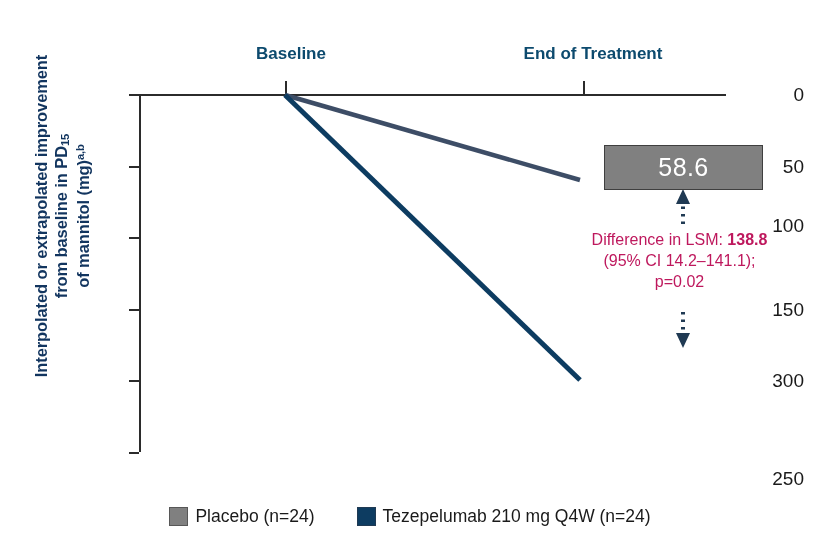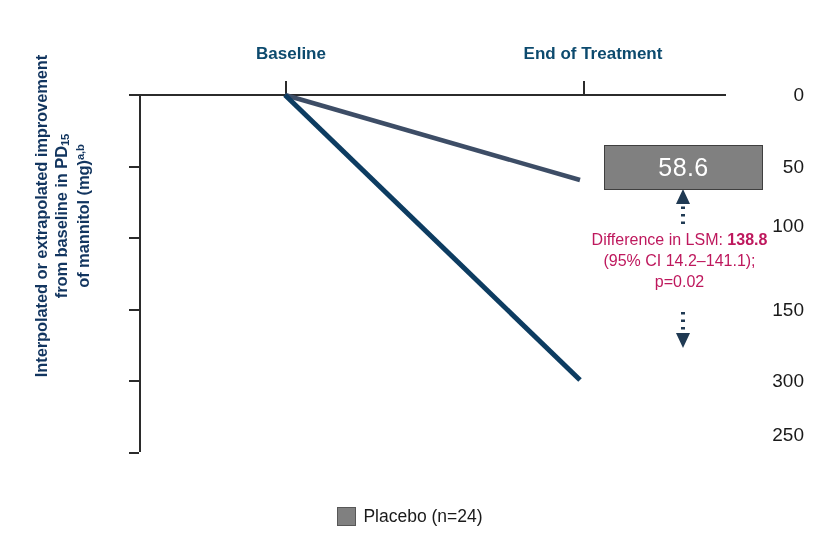--- a/index.html
+++ b/index.html
@@ -186,21 +186,21 @@
   <div class="y-tick" style="top:237px"></div>
   <div class="y-tick" style="top:309px"></div>
   <div class="y-tick" style="top:380px"></div>
   <div class="y-tick" style="top:452px"></div>
 
   <div class="y-tick-label" style="top:95px">0</div>
   <div class="y-tick-label" style="top:167px">50</div>
   <div class="y-tick-label" style="top:226px">100</div>
   <div class="y-tick-label" style="top:310px">150</div>
   <div class="y-tick-label" style="top:381px">300</div>
-  <div class="y-tick-label" style="top:435px">250</div>
+  <div class="y-tick-label" style="top:479px">250</div>
 
   <div class="x-tick" style="left:285px"></div>
   <div class="x-tick" style="left:583px"></div>
 
   <div class="x-axis-label" style="left:291px">Baseline</div>
   <div class="x-axis-label" style="left:593px">End of Treatment</div>
 
   <svg class="plot-svg" viewBox="0 0 820 547">
 
     <line x1="285" y1="95" x2="580" y2="180" stroke="#3d4d66" stroke-width="4.5" stroke-linecap="butt"></line>
@@ -224,15 +224,19 @@
     <span>Difference in LSM: </span><span class="lsm-value">138.8</span><br>
     <span>(95% CI 14.2–141.1);</span><br>
     <span>p=0.02</span>
   </div>
 
   <div class="legend">
     <div class="legend-item">
       <span class="legend-swatch placebo"></span>
       <span>Placebo (n=24)</span>
     </div>
+    <div class="legend-item">
+      <span class="legend-swatch tezepelumab"></span>
+      <span>Tezepelumab 210 mg Q4W (n=24)</span>
+    </div>
   </div>
 
 </div>
 
 </body></html>

